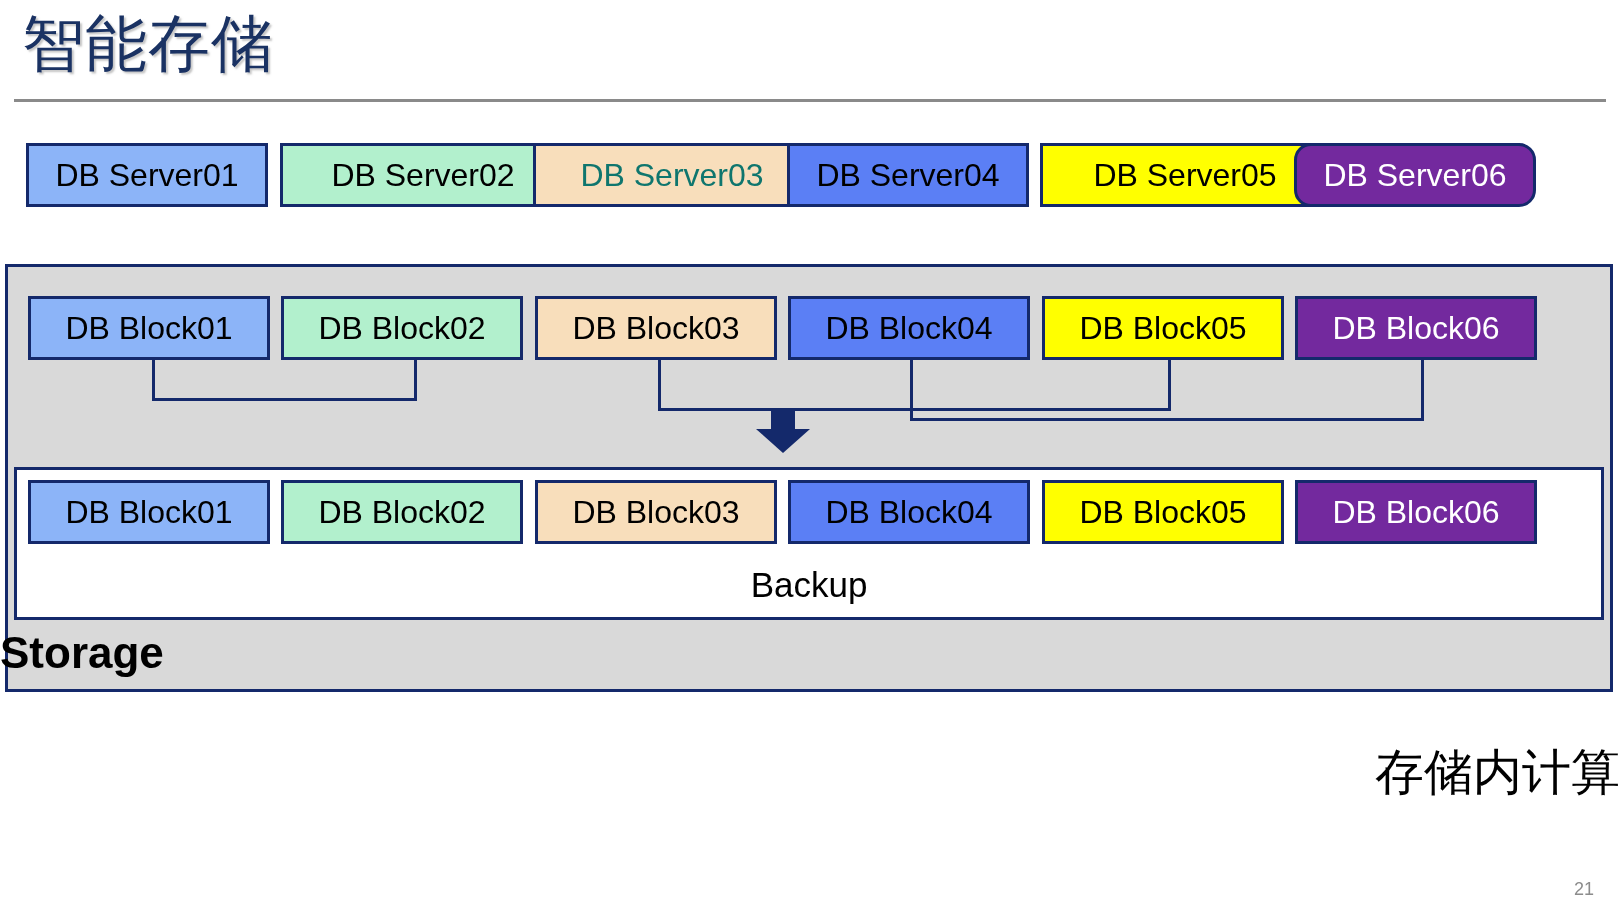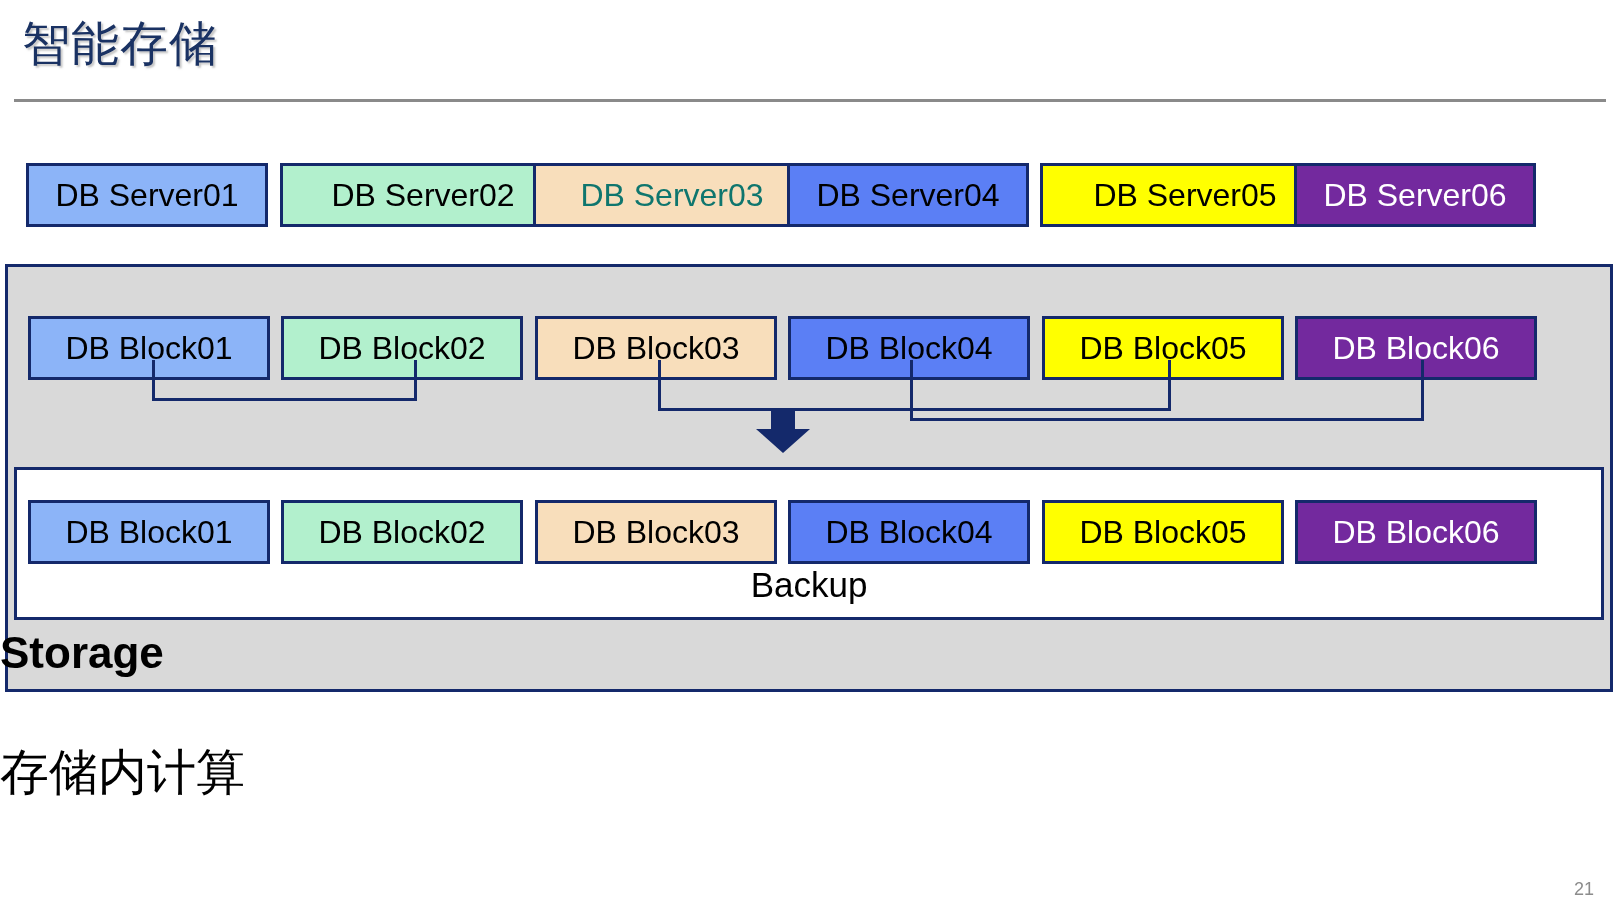--- a/index.html
+++ b/index.html
@@ -13,21 +13,21 @@
     position: relative;
     overflow: hidden;
     font-family: "Liberation Sans", sans-serif;
   }
 
   
   #slide-title {
     position: absolute;
     left: 22px;
     top: 2px;
-    font-size: 48px;
+    font-size: 62px;
     line-height: 84px;
     font-weight: 400;
     color: #1a3263;
     letter-spacing: 1px;
     white-space: nowrap;
     text-shadow: 2px 2px 2px rgba(150,150,150,0.55);
   }
   #title-rule {
     position: absolute;
     left: 14px;
@@ -41,21 +41,20 @@
   .node {
     position: absolute;
     box-sizing: border-box;
     border: 3px solid #14296b;
     display: flex;
     align-items: center;
     justify-content: center;
     font-size: 32px;
     color: #000000;
     white-space: nowrap;
-    margin-top: 20px;
   }
   .node.light  { color: #ffffff; }
 
   
   #server-row .node { top: 143px; height: 64px; }
 
   
   #storage-container {
     position: absolute;
     left: 5px;
@@ -135,21 +134,21 @@
     font-size: 35px;
     color: #000000;
   }
 
   
   #caption {
     position: absolute;
     left: 0;
     right: 0;
     top: 738px;
-    text-align: left;
+    text-align: right;
     font-size: 49px;
     line-height: 68px;
     color: #000000;
   }
   #caption div { white-space: nowrap; }
 
   
   #page-number {
     position: absolute;
     right: 26px;
@@ -163,21 +162,21 @@
 
 <div id="slide-title">智能存储</div>
 <div id="title-rule"></div>
 
 <div id="server-row">
     <div class="node" style="left: 26px; width: 242px; background: rgb(140, 180, 248); color: rgb(0, 0, 0); border-color: rgb(20, 41, 107);">DB Server01</div>
     <div class="node" style="left: 280px; width: 286px; background: rgb(178, 240, 205); color: rgb(0, 0, 0); border-color: rgb(20, 41, 107);">DB Server02</div>
     <div class="node" style="left: 533px; width: 278px; background: rgb(248, 222, 187); color: #0f766e; border-color: rgb(20, 41, 107);">DB Server03</div>
     <div class="node" style="left: 787px; width: 242px; background: rgb(91, 127, 245); color: rgb(0, 0, 0); border-color: rgb(20, 41, 107);">DB Server04</div>
     <div class="node" style="left: 1040px; width: 290px; background: rgb(255, 255, 0); color: rgb(0, 0, 0); border-color: rgb(20, 41, 107);">DB Server05</div>
-    <div class="node light" style="left: 1294px; width: 242px; background: rgb(115, 41, 158); color: rgb(255, 255, 255); border-color: rgb(20, 41, 107);">DB Server06</div>
+    <div class="node light" style="left: 1294px; width: 242px; background: rgb(115, 41, 158); color: rgb(255, 255, 255); border-color: rgb(20, 41, 107); border-radius: 17px;">DB Server06</div>
   </div>
 
 <div id="storage-container"></div>
 
 <div id="block-row">
     <div class="node" style="left: 28px; width: 242px; background: rgb(140, 180, 248); color: rgb(0, 0, 0); border-color: rgb(20, 41, 107);">DB Block01</div>
     <div class="node" style="left: 281px; width: 242px; background: rgb(178, 240, 205); color: rgb(0, 0, 0); border-color: rgb(20, 41, 107);">DB Block02</div>
     <div class="node" style="left: 535px; width: 242px; background: rgb(248, 222, 187); color: rgb(0, 0, 0); border-color: rgb(20, 41, 107);">DB Block03</div>
     <div class="node" style="left: 788px; width: 242px; background: rgb(91, 127, 245); color: rgb(0, 0, 0); border-color: rgb(20, 41, 107);">DB Block04</div>
     <div class="node" style="left: 1042px; width: 242px; background: rgb(255, 255, 0); color: rgb(0, 0, 0); border-color: rgb(20, 41, 107);">DB Block05</div>

